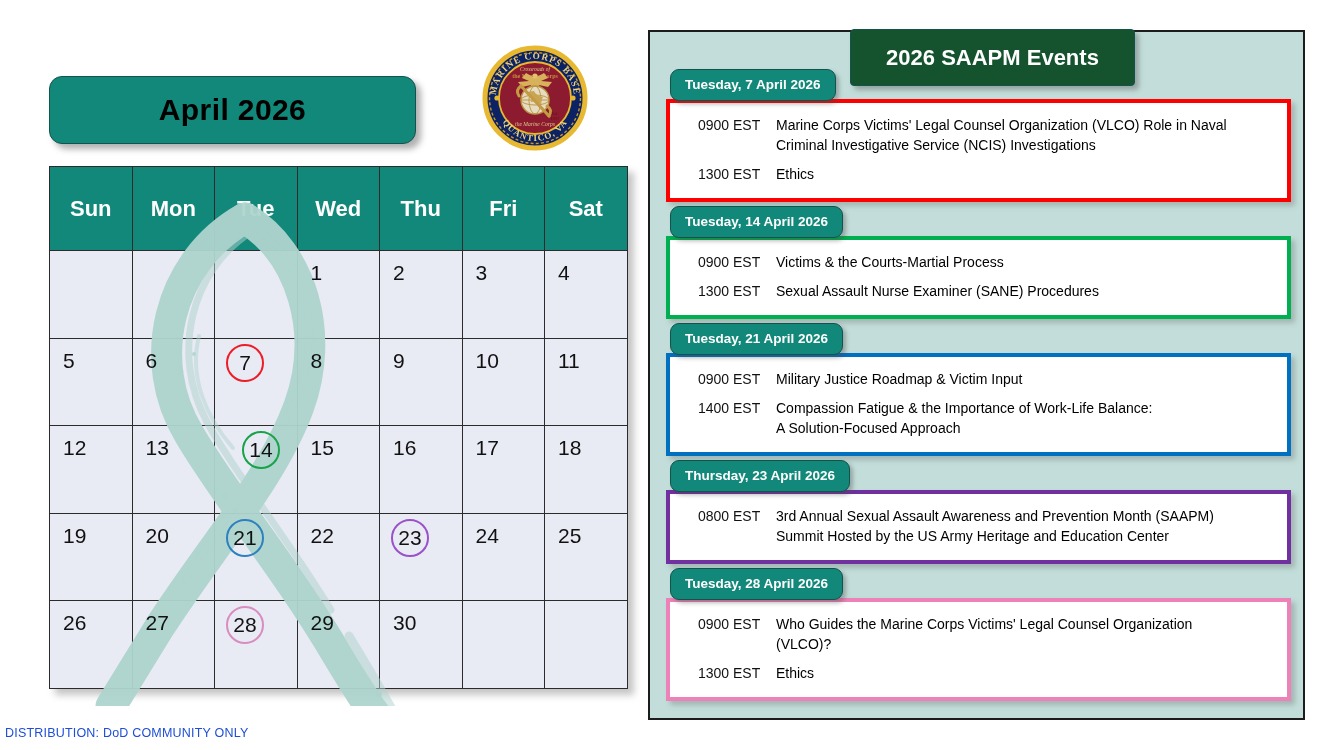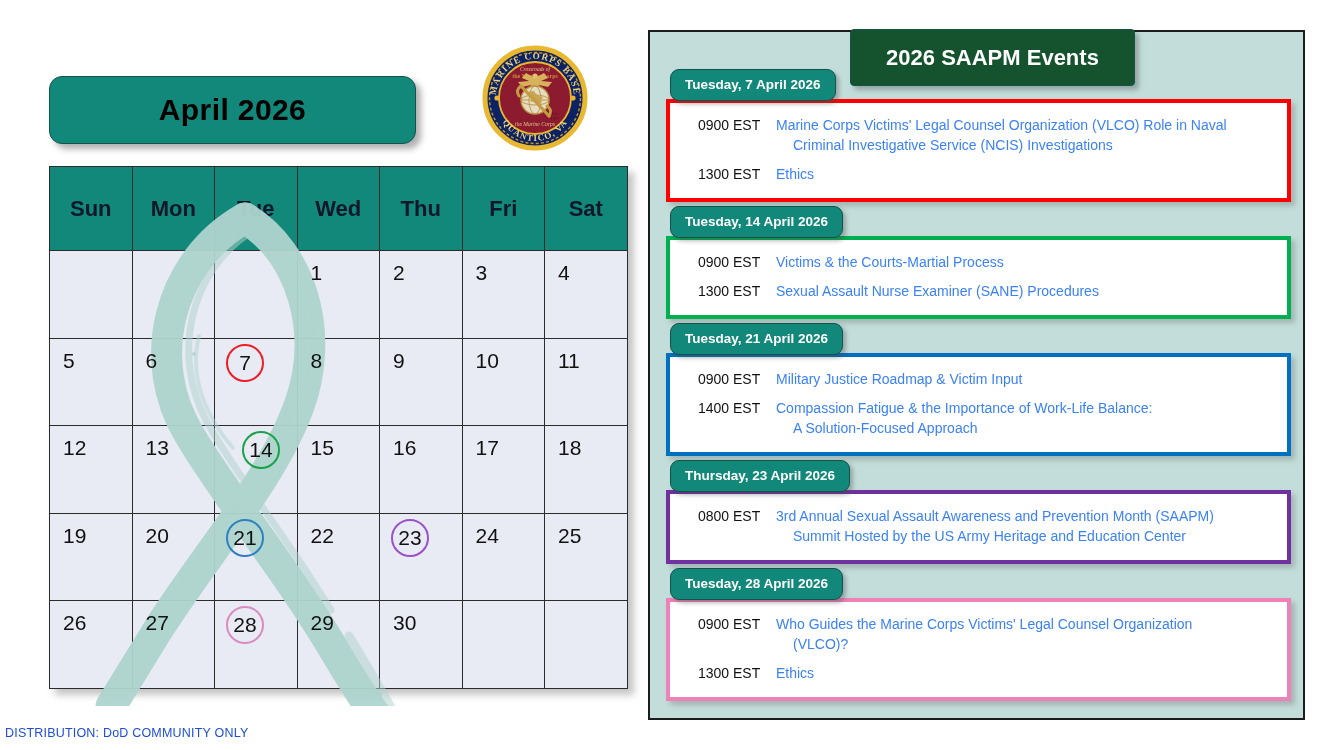--- a/index.html
+++ b/index.html
@@ -52,21 +52,21 @@
     table-layout: fixed;
     box-shadow: 6px 6px 7px rgba(110,110,110,0.4);
   }
   #calendar-table th, #calendar-table td {
     border: 1.5px solid #2b2b2b;
     width: 82.5px;
     padding: 0;
   }
   #calendar-table thead th {
     background: #12887A;
-    color: #0f172a;
+    color: #ffffff;
     height: 84px;
     font-size: 22px;
     font-weight: bold;
     text-align: center;
     vertical-align: middle;
   }
   #calendar-table tbody td {
     background: #E8EAF4;
     height: 87.5px;
     vertical-align: top;
@@ -171,25 +171,25 @@
     flex: 0 0 96px;
     font-size: 14px;
     color: #111111;
     padding-left: 18px;
     line-height: 20px;
     white-space: nowrap;
   }
   .event-desc {
     flex: 1 1 auto;
     font-size: 14px;
-    color: #3b82f6;
+    color: #000000;
     line-height: 20px;
     padding-right: 6px;
   }
-  .event-desc .l2 { display: block; margin-left: 17px; }
+  .event-desc .l2 { display: block; }
 </style>
 </head>
 <body>
 
 <div id="calendar-pane">
 
   <div id="month-chip">
     <span class="txt">April 2026</span>
   </div>
 

